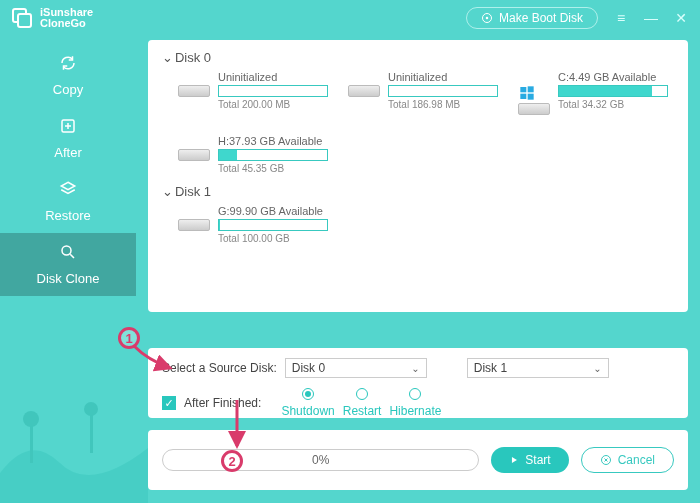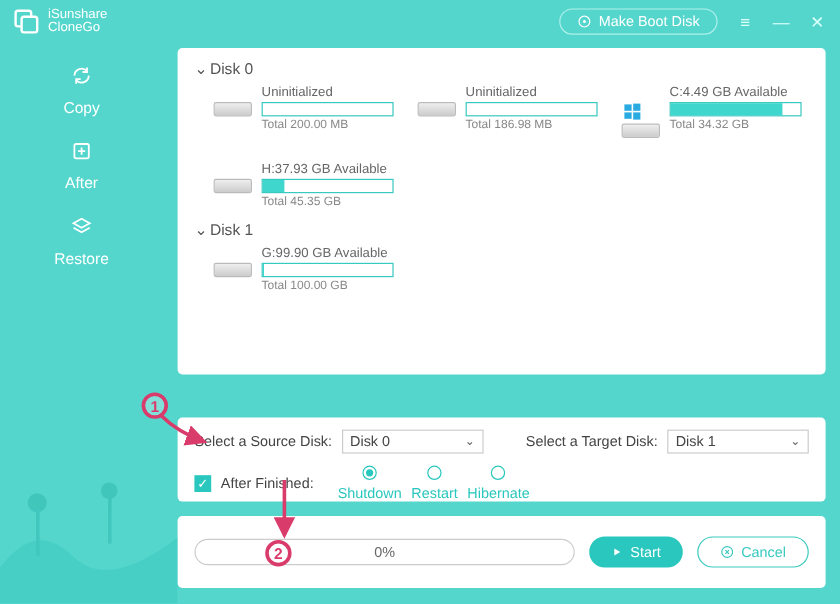--- a/index.html
+++ b/index.html
@@ -1,21 +1,21 @@
 <!DOCTYPE html>
 <html><head>
 <meta charset="utf-8">
 <style>
   * { box-sizing: border-box; margin: 0; padding: 0; font-family: "Segoe UI", Arial, sans-serif; }
   body { width: 700px; height: 503px; background: #54d6cd; position: relative; overflow: hidden; }
 
   
   .topbar { position: absolute; top: 0; left: 0; right: 0; height: 36px; display: flex; align-items: center; padding: 0 10px; color: #fff; }
   .topbar .logo { display: flex; align-items: center; gap: 6px; }
-  .topbar .brand-small { font-size: 11px; line-height: 1; font-weight: 400; }
+  .topbar .brand-small { font-size: 11px; line-height: 1; font-weight: 700; }
   .topbar .spacer { flex: 1; }
   .bootdisk { border: 1px solid #aef0eb; border-radius: 14px; padding: 3px 14px; color: #fff; font-size: 12px; display: flex; align-items: center; gap: 6px; cursor: pointer; }
   .winctrl { display: flex; gap: 12px; margin-left: 14px; }
   .winctrl span { width: 18px; text-align: center; font-size: 14px; cursor: pointer; color: #d9fffc; }
 
   
   .sidebar { position: absolute; left: 0; top: 44px; width: 136px; display: flex; flex-direction: column; }
   .side-item { display: flex; align-items: center; gap: 10px; padding: 10px 16px; color: #fff; font-size: 13px; cursor: pointer; flex-direction: column; }
   .side-item.active { background: rgba(0,0,0,0.22); }
   .side-item svg { width: 18px; height: 18px; flex-shrink: 0; }
@@ -101,20 +101,27 @@
         <path d="M12 8v8M8 12h8" stroke="#fff" stroke-width="2"></path>
       </svg>
     <span>After</span>
   </div>
   <div class="side-item">
     <svg viewBox="0 0 24 24">
         <path d="M12 3l9 5-9 5-9-5 9-5zM3 13l9 5 9-5" fill="none" stroke="#fff" stroke-width="2"></path>
       </svg>
     <span>Restore</span>
   </div>
+  <div class="side-item active">
+    <svg viewBox="0 0 24 24">
+        <circle cx="10" cy="10" r="6" fill="none" stroke="#fff" stroke-width="2"></circle>
+        <path d="M15 15l5 5" stroke="#fff" stroke-width="2"></path>
+      </svg>
+    <span>Disk Clone</span>
+  </div>
 </div>
 
 <div class="disks-panel">
   <div id="disks-container">
       <div class="disk-group-title">
         <span class="chev">⌄</span> 
         <span>Disk 0</span>
       </div>
       <div class="partitions">
         <div class="part">
@@ -194,21 +201,20 @@
 </div>
 
 <div class="options-panel">
   <div class="row">
     <label>Select a Source Disk:</label>
     <div class="sel">
       <span>Disk 0</span>
       <span class="caret">⌄</span>
     </div>
     <div style="width:24px"></div>
-    <label>Select a Target Disk:</label>
     <div class="sel">
       <span>Disk 1</span>
       <span class="caret">⌄</span>
     </div>
   </div>
   <div class="row">
     <span class="chk">✓</span>
     <label>After Finished:</label>
     <span style="width:4px"></span>
     <span class="radio selected">

